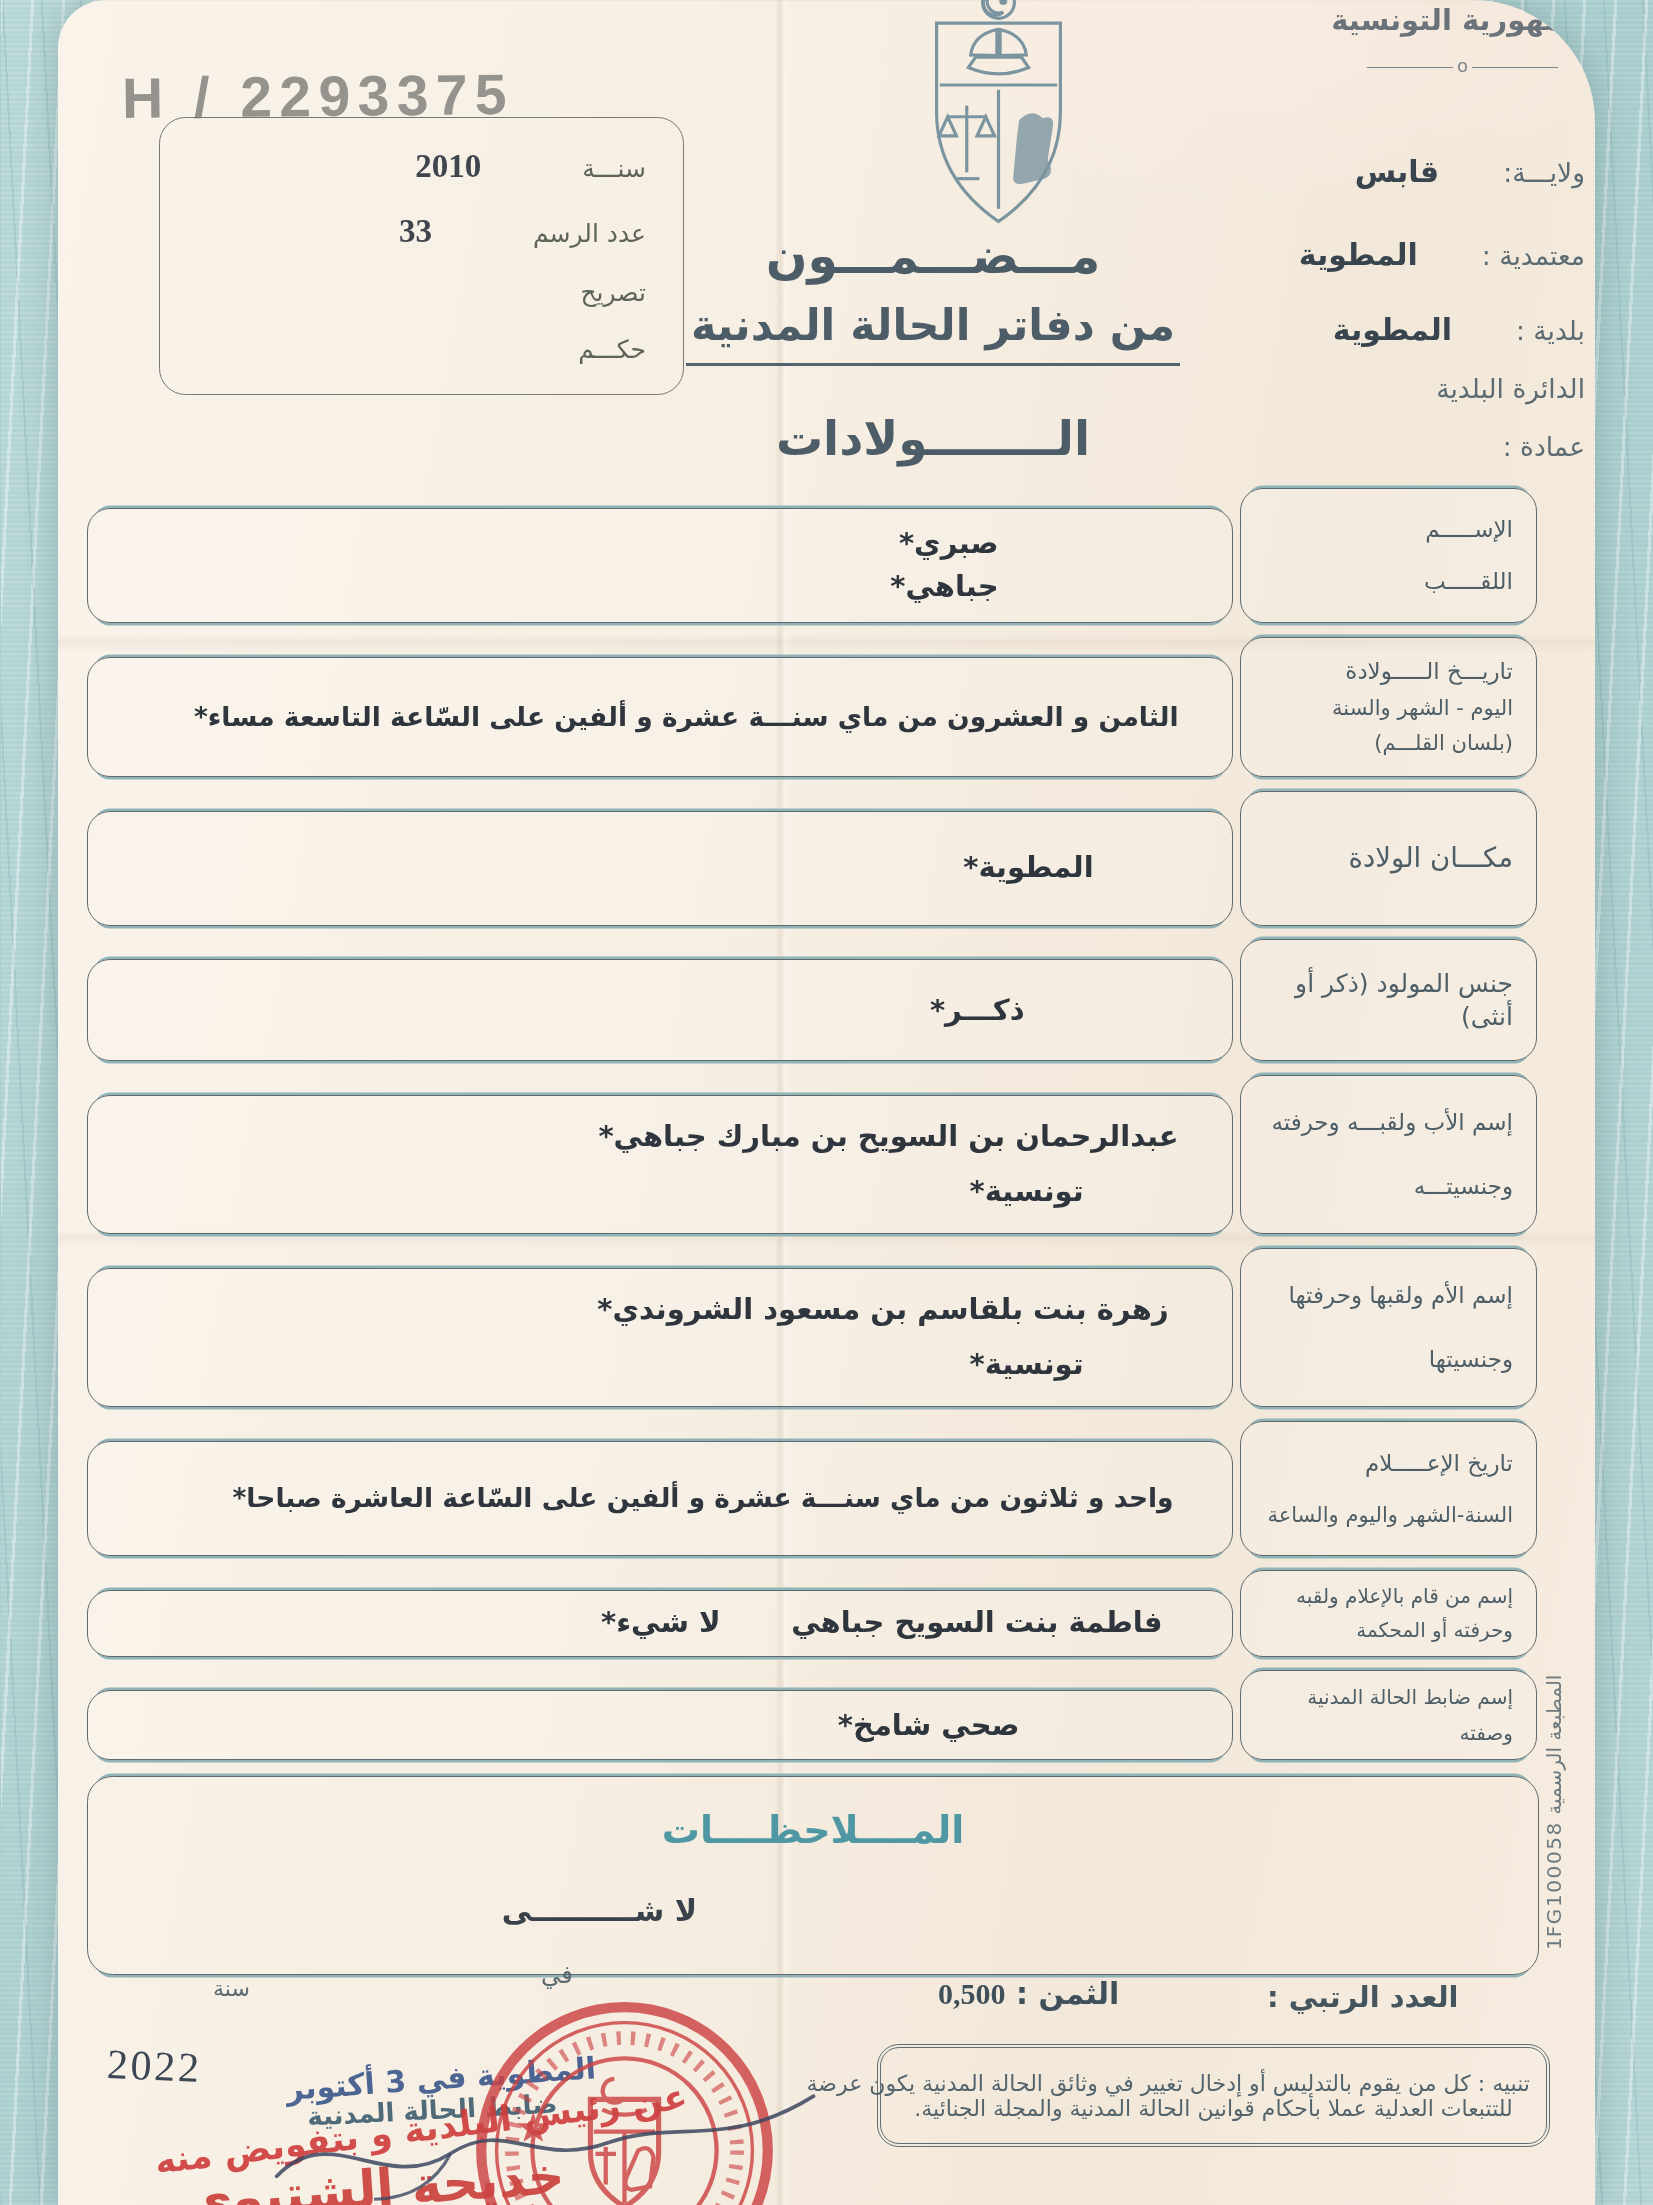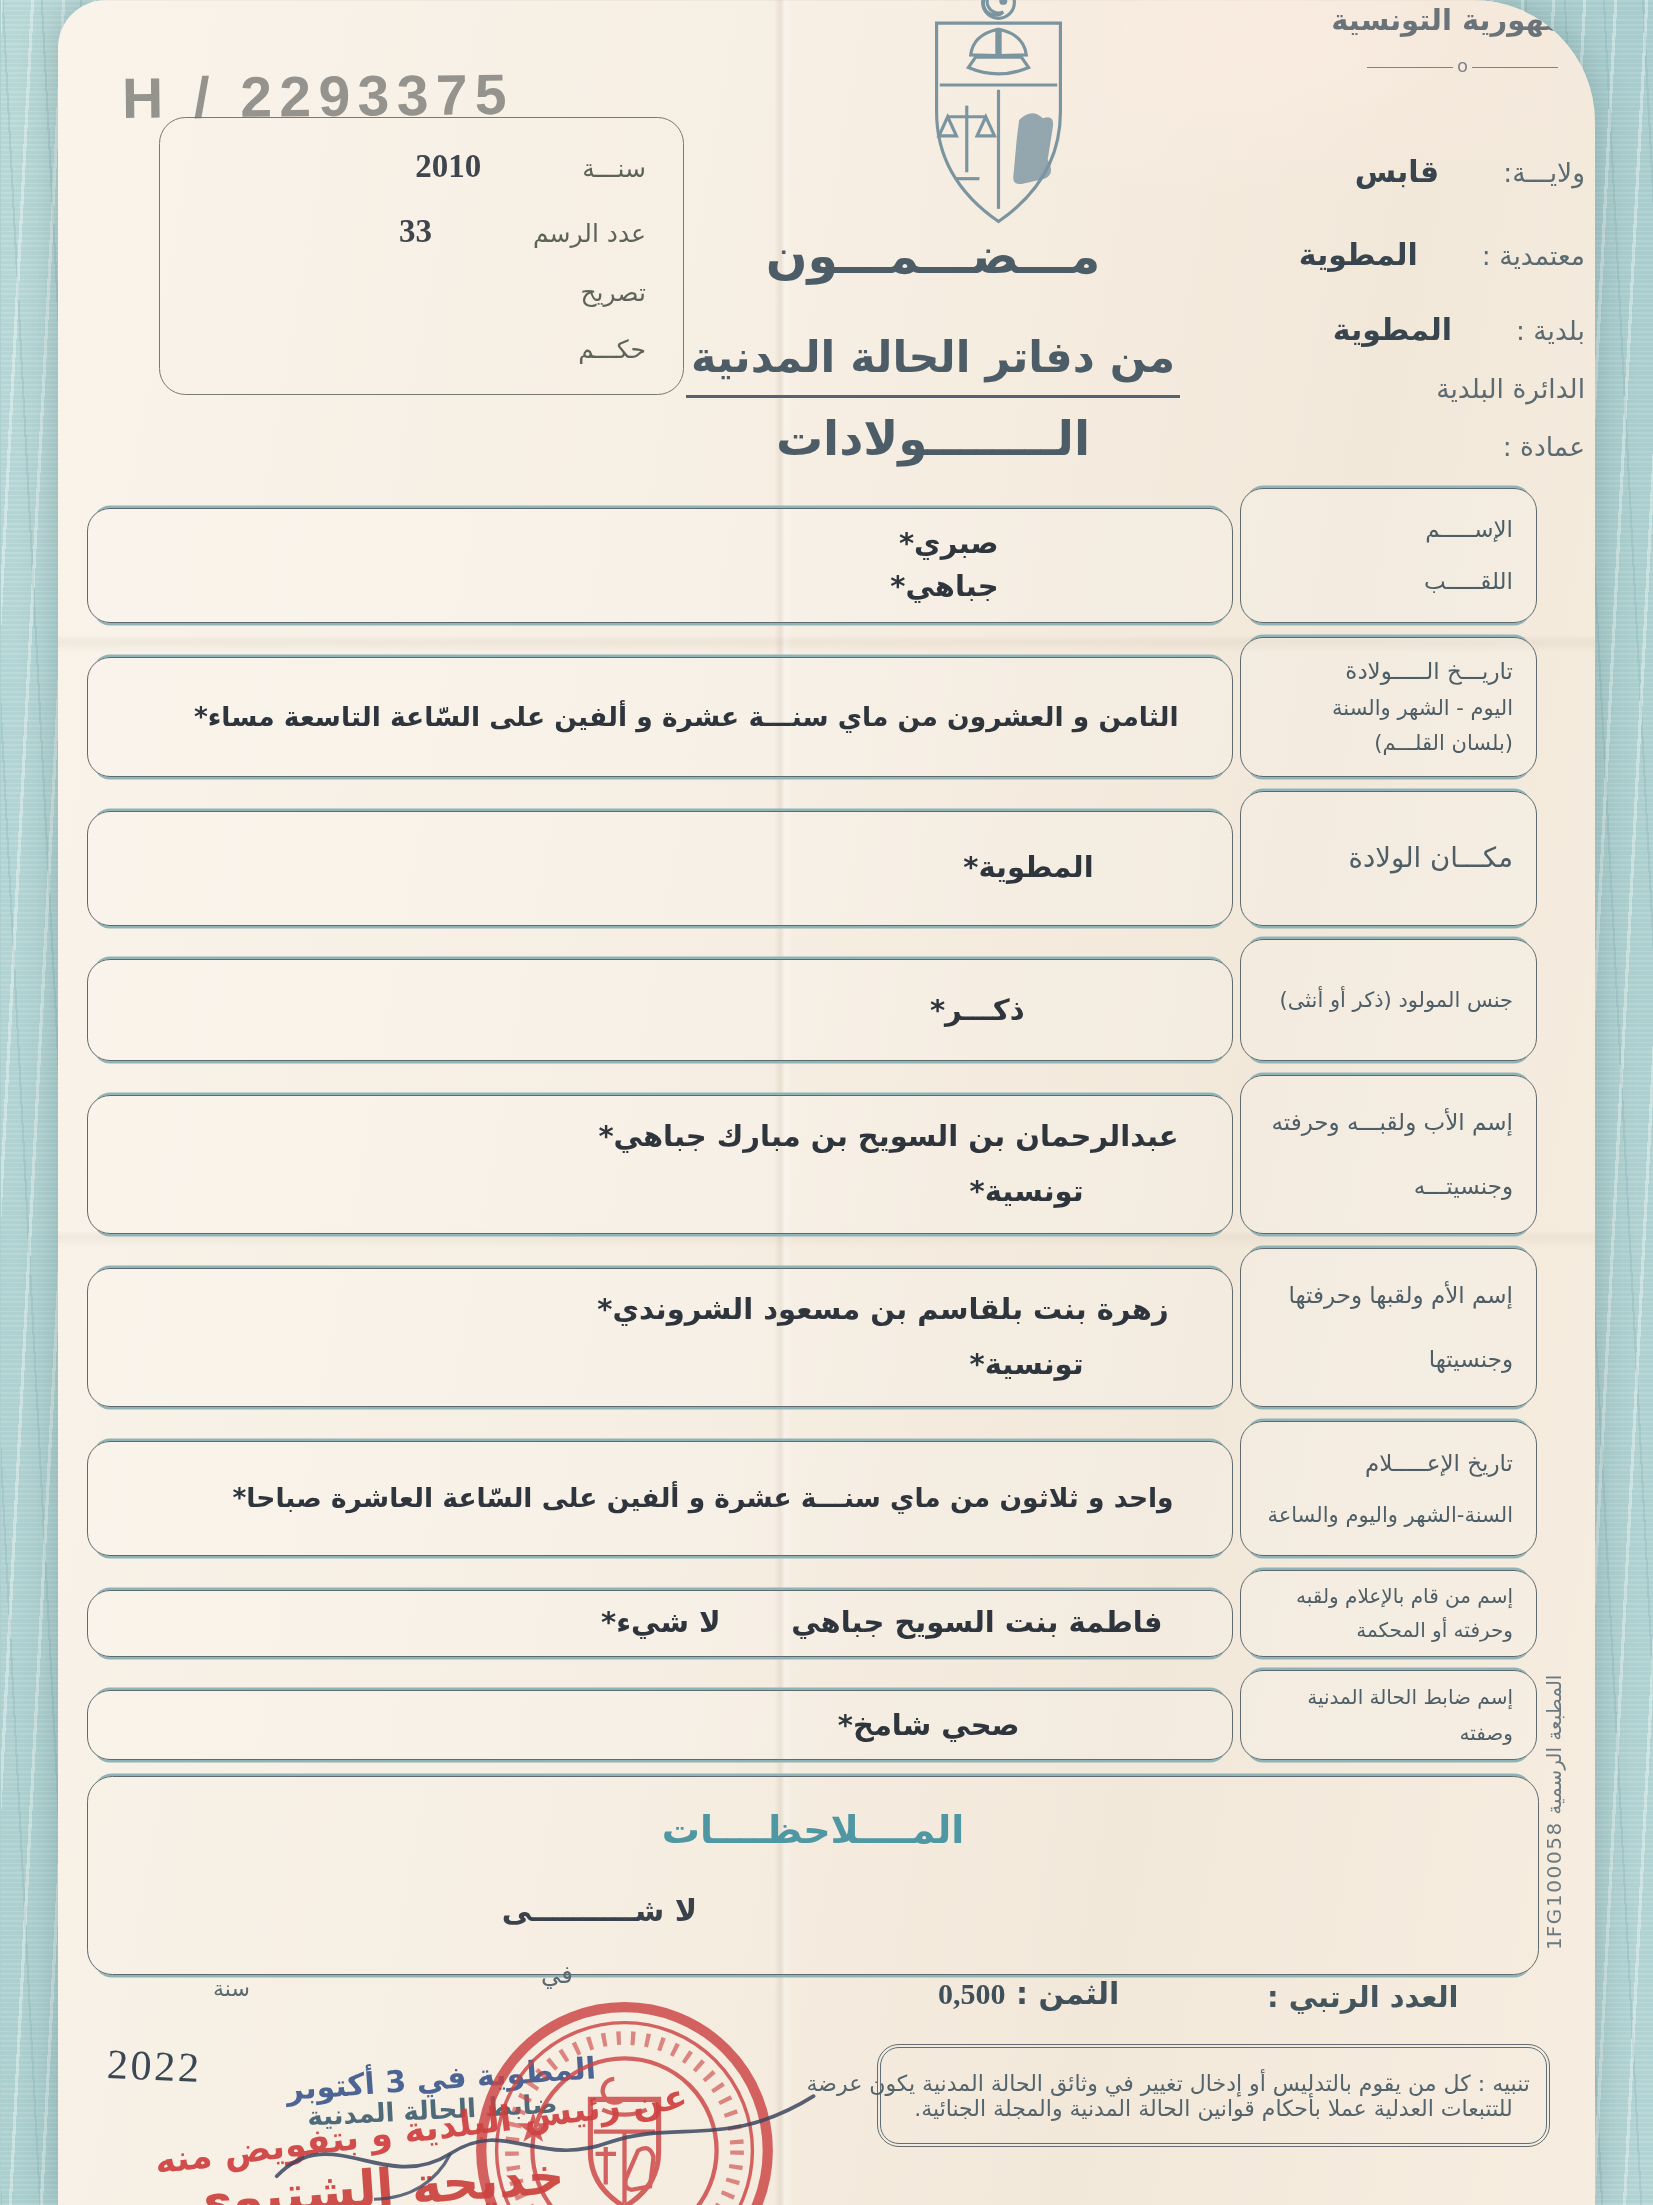--- a/index.html
+++ b/index.html
@@ -47,21 +47,21 @@
     border:1.6px solid #767a70;border-radius:26.5px;
     display:flex;flex-direction:column;justify-content:space-around;
     padding:16px 37px;box-sizing:border-box;
   }
   .reg-line{display:flex;align-items:baseline;}
   .reg-label{font-size:25px;color:#5d6359;order:1;}
   .reg-value{font-size:33px;font-weight:700;color:#3f454d;order:2;margin-right:101px;font-family:"Liberation Serif",serif;}
   .emblem{position:absolute;left:853px;top:-15px;width:175px;height:254px;}
   .center-head{position:absolute;left:610px;width:530px;text-align:center;color:#4d5d68;}
   .head-1{top:228px;font-size:49px;font-weight:700;letter-spacing:1.1px;}
-  .head-2{top:332px;font-size:43px;font-weight:700;}
+  .head-2{top:300px;font-size:43px;font-weight:700;}
   .head-2 span{border-bottom:3.2px solid #54646e;padding:0 5.3px 12.7px;}
   .head-3{top:411px;font-size:47px;font-weight:700;}
   .republic{left:1262px;top:3.2px;width:297px;text-align:center;font-size:29px;color:#6a737a;font-weight:600;}
   .ornament{position:absolute;left:1309px;top:57px;width:191px;display:flex;align-items:center;color:#7b848a;}
   .ornament::before,.ornament::after{content:"";flex:1;border-top:1.6px solid #7b848a;}
   .ornament i{font-style:normal;font-size:18px;padding:0 4.2px;transform:translateY(-2.1px);}
   .admin{position:absolute;left:1124px;top:133px;width:424px;}
   .admin-line{position:absolute;right:21px;display:flex;align-items:baseline;}
   .admin-label{font-size:26.5px;color:#5c6b72;}
   .admin-value{font-size:30px;font-weight:700;color:#39454e;margin-right:64px;}
@@ -227,21 +227,21 @@
       <div class="row" style="height:135px">
         <div class="cell label-box" style="font-size:27.6px">
           <div class="lab">مكـــان الولادة</div>
         </div>
         <div class="cell value-box">
           <div class="val" style="padding-right:117px">المطوية*</div>
         </div>
       </div>
 
       <div class="row" style="height:122px">
-        <div class="cell label-box" style="font-size:21px">
+        <div class="cell label-box" style="font-size:25px">
           <div class="lab">جنس المولود (ذكر أو أنثى)</div>
         </div>
         <div class="cell value-box">
           <div class="val" style="padding-right:186px">ذكـــر*</div>
         </div>
       </div>
 
       <div class="row" style="height:159px">
         <div class="cell label-box">
           <div class="lab">إسم الأب ولقبـــه وحرفته</div>

